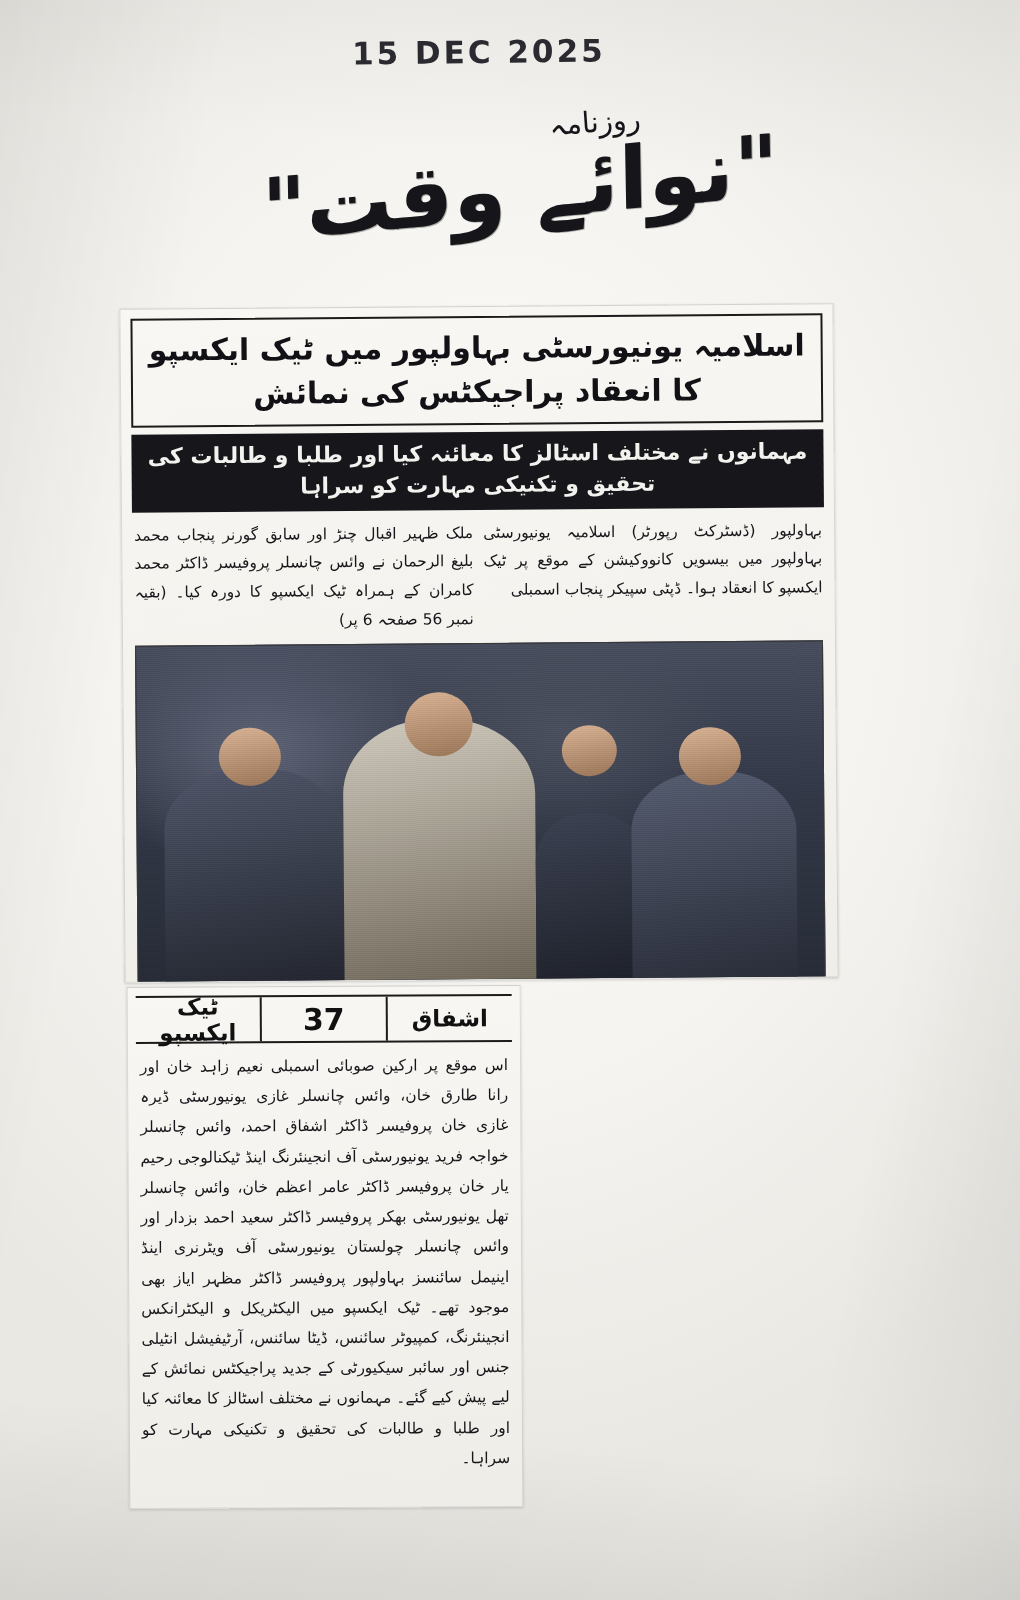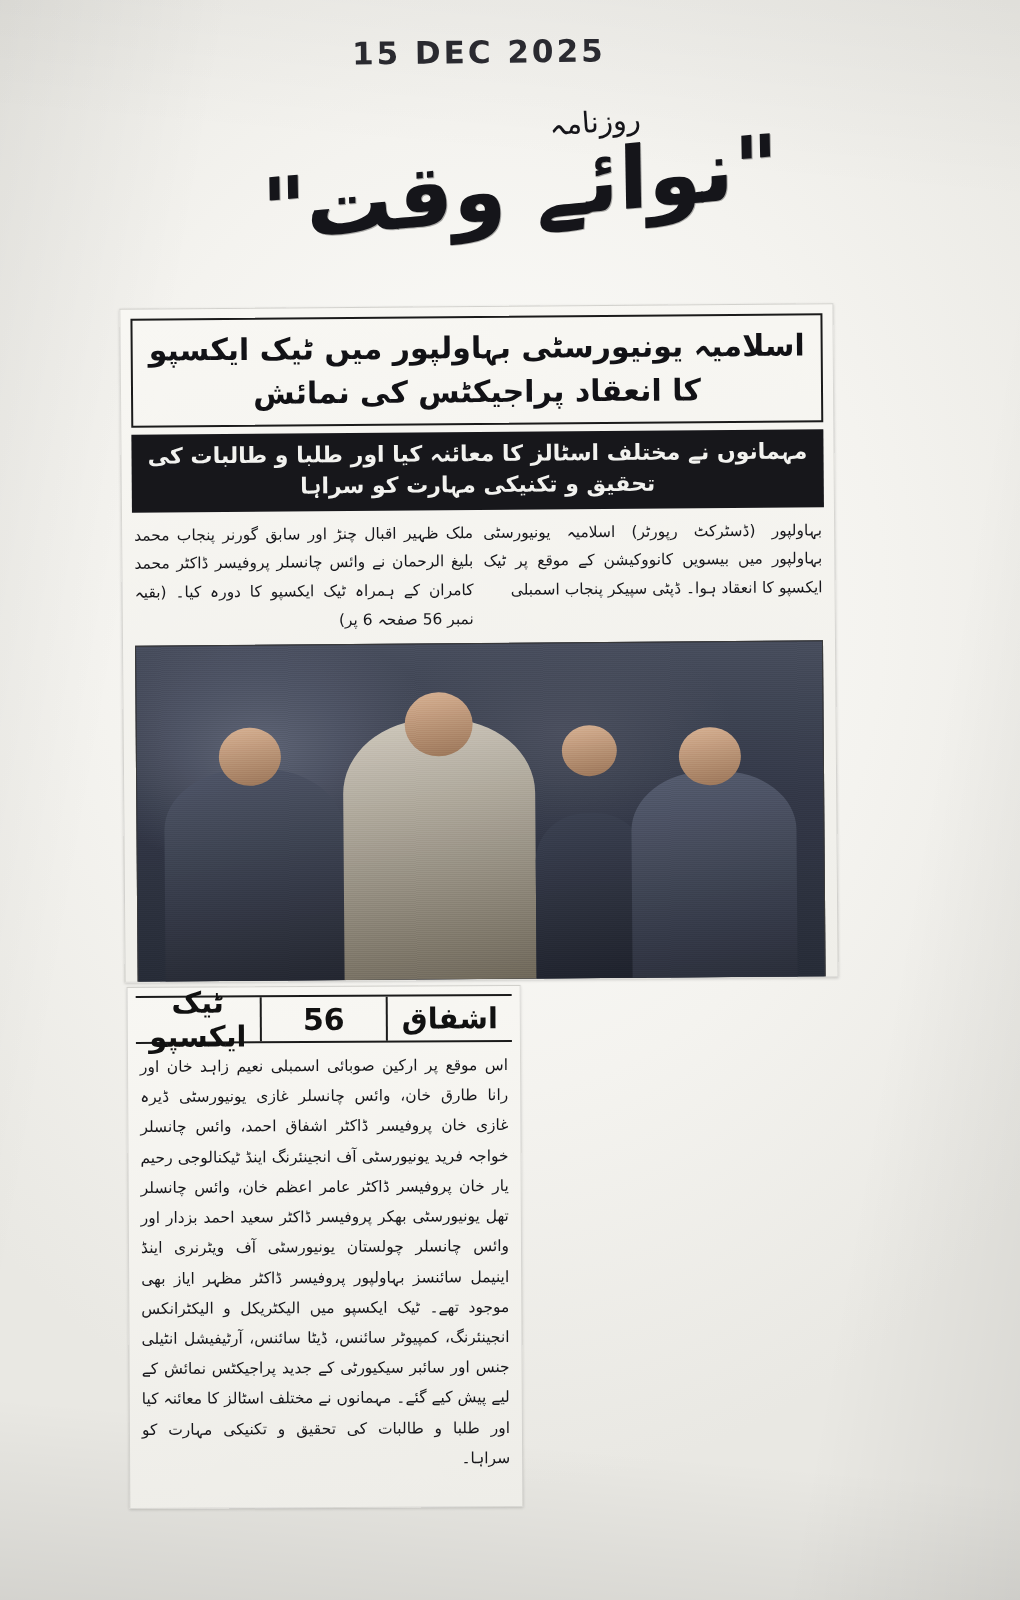--- a/index.html
+++ b/index.html
@@ -189,21 +189,21 @@
     border-bottom: 2px solid #1b1b1b;
     border-top: 2px solid #1b1b1b;
     margin: 8px 8px 0 8px;
     height: 44px;
   }
   .cont-header .part {
     flex: 1;
     text-align: center;
     direction: rtl;
     font-weight: bold;
-    font-size: 29px;
+    font-size: 23px;
     color: #111;
   }
   .cont-header .divider {
     width: 2px;
     height: 100%;
     background: #1b1b1b;
   }
   .cont-header .num {
     font-size: 30px;
   }
@@ -253,18 +253,18 @@
     <div class="head h4"></div>
     <div class="grain"></div>
   </div>
 
 </div>
 
 <div class="clip-cont">
   <div class="cont-header">
     <div class="part">اشفاق</div>
     <div class="divider"></div>
-    <div class="part num">56</div>
+    <div class="part num">37</div>
     <div class="divider"></div>
     <div class="part">ٹیک ایکسپو</div>
   </div>
   <div class="cont-body">اس موقع پر ارکین صوبائی اسمبلی نعیم زاہد خان اور رانا طارق خان، وائس چانسلر غازی یونیورسٹی ڈیرہ غازی خان پروفیسر ڈاکٹر اشفاق احمد، وائس چانسلر خواجہ فرید یونیورسٹی آف انجینئرنگ اینڈ ٹیکنالوجی رحیم یار خان پروفیسر ڈاکٹر عامر اعظم خان، وائس چانسلر تھل یونیورسٹی بھکر پروفیسر ڈاکٹر سعید احمد بزدار اور وائس چانسلر چولستان یونیورسٹی آف ویٹرنری اینڈ اینیمل سائنسز بہاولپور پروفیسر ڈاکٹر مظہر ایاز بھی موجود تھے۔ ٹیک ایکسپو میں الیکٹریکل و الیکٹرانکس انجینئرنگ، کمپیوٹر سائنس، ڈیٹا سائنس، آرٹیفیشل انٹیلی جنس اور سائبر سیکیورٹی کے جدید پراجیکٹس نمائش کے لیے پیش کیے گئے۔ مہمانوں نے مختلف اسٹالز کا معائنہ کیا اور طلبا و طالبات کی تحقیق و تکنیکی مہارت کو سراہا۔</div>
 </div>
 
 </body></html>

